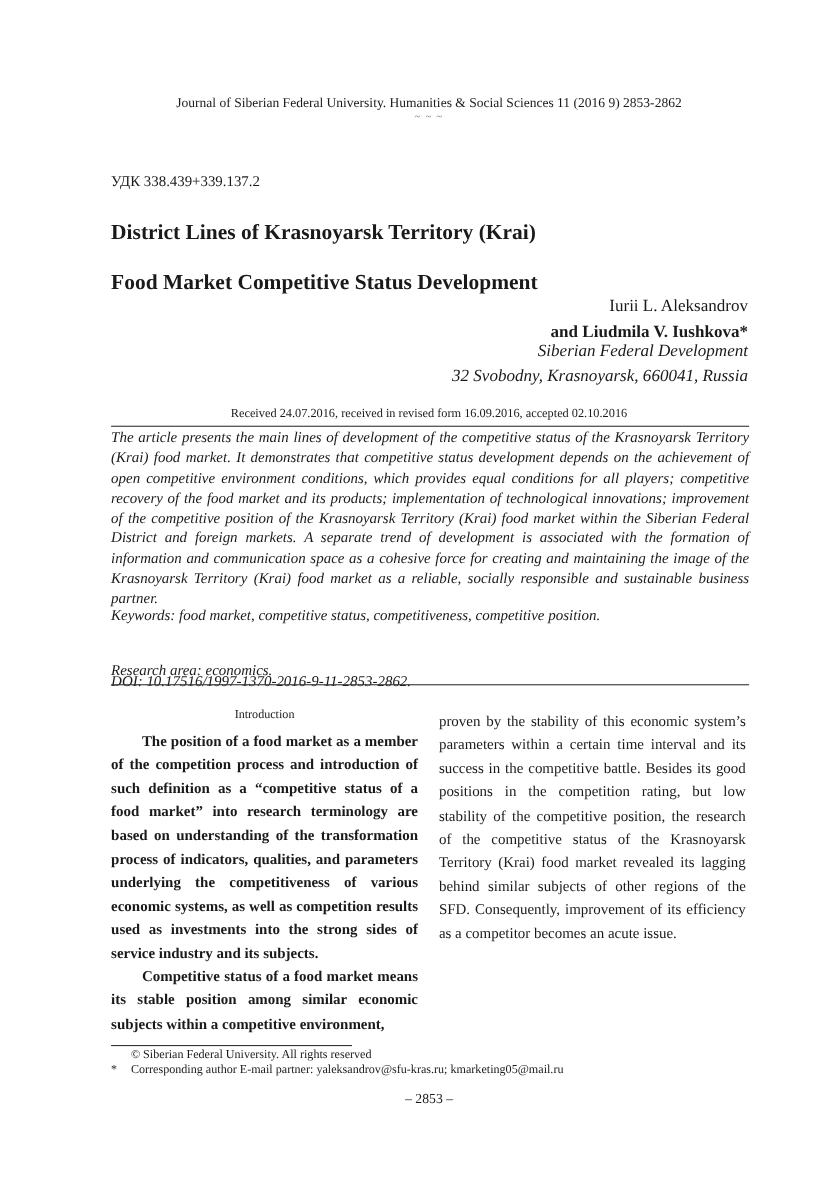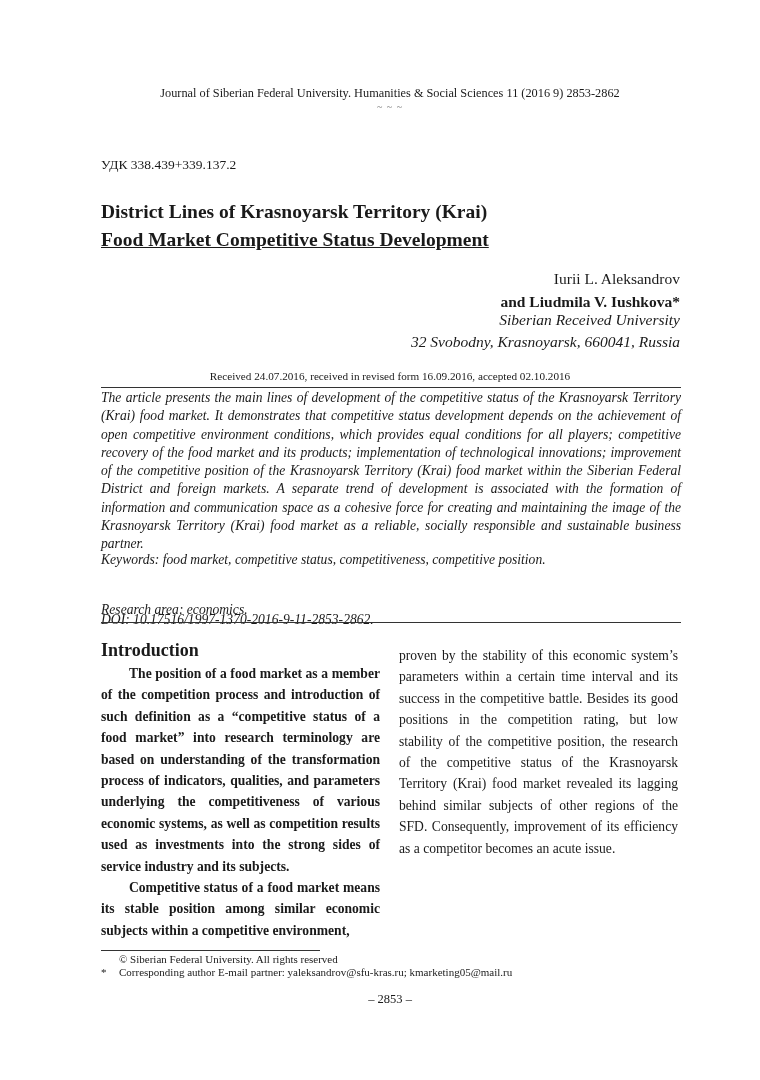--- a/index.html
+++ b/index.html
@@ -4,62 +4,62 @@
 <style>
   html, body { margin: 0; padding: 0; background: #ffffff; }
   body { width: 760px; height: 1080px; position: relative; overflow: hidden;
          font-family: "Liberation Serif", "DejaVu Serif", serif; color: #1a1a1a; }
   .abs { position: absolute; }
   .journal { top: 86px; left: 0; width: 780px; text-align: center; font-size: 12.3px; letter-spacing: 0; }
   .tilde { top: 101px; left: 0; width: 780px; text-align: center; font-size: 10px; color: #777; letter-spacing: 1px; }
   .udk { top: 157px; left: 101px; font-size: 13.5px; }
   .title { left: 101px; font-size: 19.5px; font-weight: bold; line-height: 30px; }
   .t1 { top: 197px; }
-  .t2 { top: 225px; text-decoration: underline; }
+  .t2 { top: 243px; }
   .authors { right: 80px; text-align: right; font-size: 15.5px; line-height: 23.5px; }
   .a1 { top: 267px; font-weight: normal; }
   .a2 { top: 290px; font-weight: bold; }
   .a3 { top: 307px; font-style: italic; line-height: 23px; top: 308px; }
   .a4 { top: 330px; font-style: italic; }
   .received { top: 370px; left: 0; width: 780px; text-align: center; font-size: 11.2px; }
   .hr { left: 101px; width: 580px; height: 0; border-top: 1.2px solid #333; }
   .hr1 { top: 387px; }
   .hr2 { top: 622px; }
   .abstract { top: 389px; left: 101px; width: 580px; font-style: italic; font-size: 13.6px; line-height: 18.3px; text-align: justify; }
   .meta-line { left: 101px; font-style: italic; font-size: 13.6px; }
   .kw { top: 552px; }
   .doi { top: 577px; margin-top: 35px; }
   .ra { top: 602px; }
   .col { width: 279px; font-size: 13.6px; line-height: 21.4px; text-align: justify; }
   .col p { margin: 0; }
   .col .indent { text-indent: 28px; font-weight: bold; }
   .colL { top: 640px; left: 101px; }
   .colR { top: 645px; left: 399px; }
-  .intro-h { font-weight: bold; text-indent: 0; font-size: 18px; margin-bottom: 0; line-height: 20px; }
+  .intro-h { font-weight: normal; text-align: center; text-indent: 0; font-size: 11px; margin-bottom: 0; line-height: 20px; }
   .fn-rule { top: 950px; left: 101px; width: 219px; border-top: 1px solid #333; }
   .fn { left: 101px; font-size: 11px; line-height: 13px; }
   .fn1 { top: 953px; left: 119px; }
   .fn2 { top: 966px; }
   .fn2 .star { display: inline-block; width: 18px; }
   .pageno { top: 992px; left: 0; width: 780px; text-align: center; font-size: 12.5px; }
 </style>
 </head>
 <body>
 
 <div class="abs journal">Journal of  Siberian Federal University.  Humanities &amp; Social Sciences 11 (2016 9) 2853-2862</div>
 <div class="abs tilde">~ ~ ~</div>
 
 <div class="abs udk">УДК 338.439+339.137.2</div>
 
 <div class="abs title t1">District Lines of Krasnoyarsk Territory (Krai)</div>
 <div class="abs title t2">Food Market Competitive Status Development</div>
 
 <div class="abs authors a1">Iurii L. Aleksandrov</div>
 <div class="abs authors a2">and Liudmila V. Iushkova*</div>
-<div class="abs authors a3">Siberian Received University</div>
+<div class="abs authors a3">Siberian Federal Development</div>
 <div class="abs authors a4">32 Svobodny, Krasnoyarsk, 660041, Russia</div>
 
 <div class="abs received">Received 24.07.2016, received in revised form 16.09.2016, accepted 02.10.2016</div>
 <div class="abs hr hr1"></div>
 
 <div class="abs abstract">The article presents the main lines of development of the competitive status of the Krasnoyarsk Territory (Krai) food market. It demonstrates that competitive status development depends on the achievement of open competitive environment conditions, which provides equal conditions for all players; competitive recovery of the food market and its products; implementation of technological innovations; improvement of the competitive position of the Krasnoyarsk Territory (Krai) food market within the Siberian Federal District and foreign markets. A separate trend of development is associated with the formation of information and communication space as a cohesive force for creating and maintaining the image of the Krasnoyarsk Territory (Krai) food market as a reliable, socially responsible and sustainable business partner.</div>
 <div class="abs meta-line kw">Keywords: food market, competitive status, competitiveness, competitive position.</div>
 <div class="abs meta-line doi">DOI: 10.17516/1997-1370-2016-9-11-2853-2862.</div>
 <div class="abs meta-line ra">Research area: economics.</div>
 <div class="abs hr hr2"></div>

